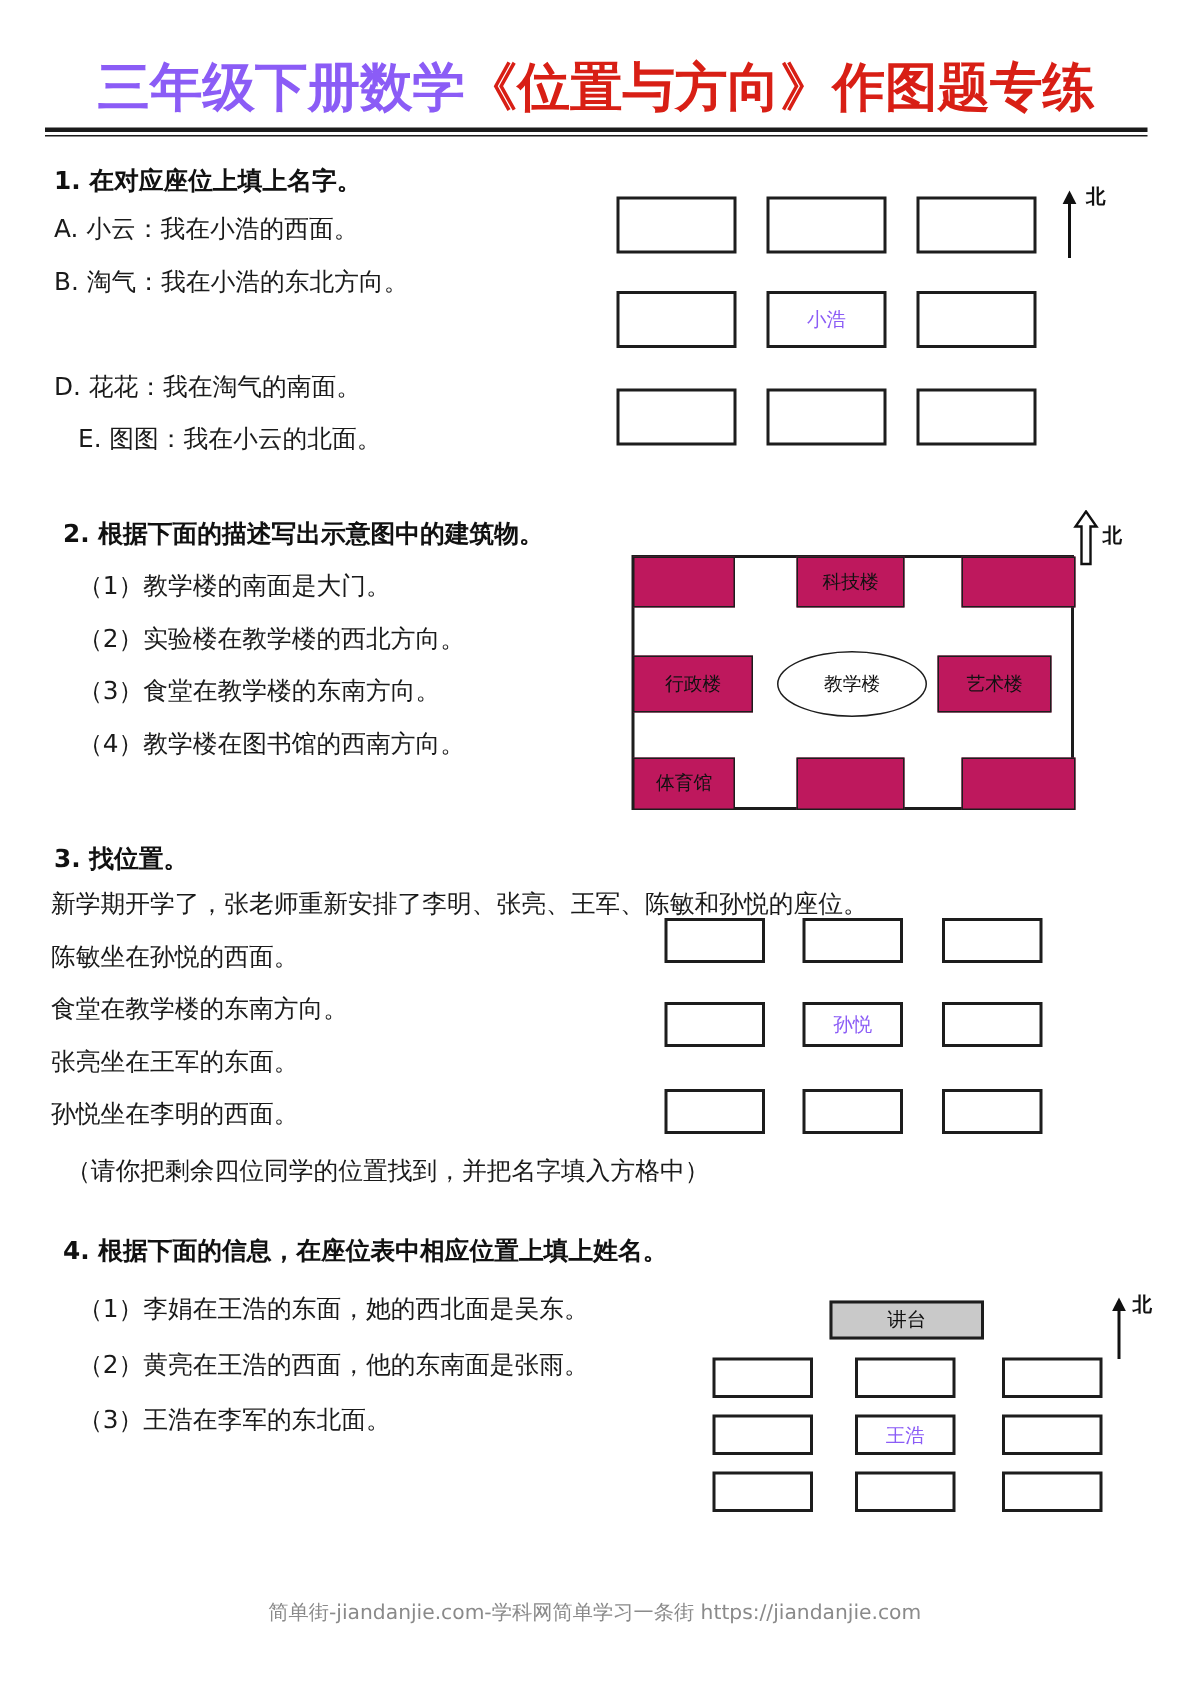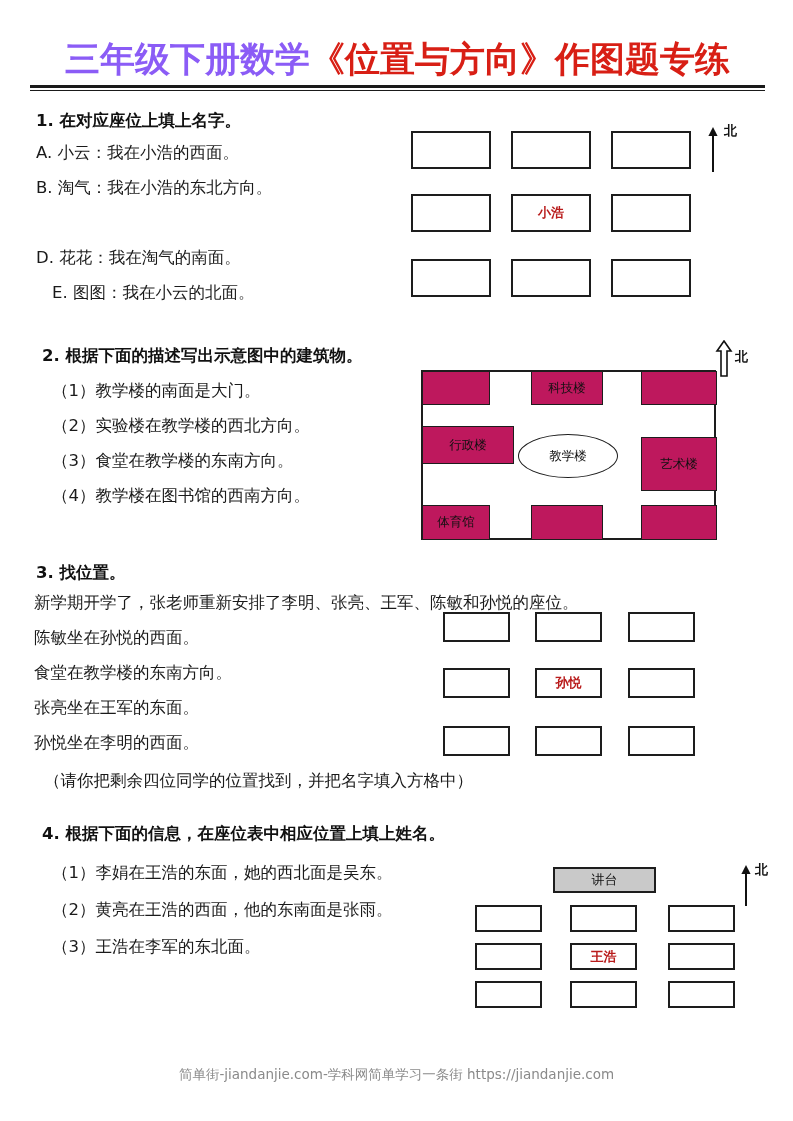--- a/index.html
+++ b/index.html
@@ -62,25 +62,25 @@
     color: #1a1a1a;
   }
 
   
   .seat-box {
     position: absolute;
     border: 2px solid #1d1d1d;
     background: #fff;
     box-sizing: border-box;
     font-size: 13px;
-    font-weight: bold;
-    display: flex;
-    align-items: center;
-    justify-content: center;
-    color: #b91c1c;
+    font-weight: normal;
+    display: flex;
+    align-items: center;
+    justify-content: center;
+    color: #8b5cf6;
     font-family: "DejaVu Sans", "Liberation Sans", sans-serif;
   }
 
   
   .north-wrap { position: absolute; }
   .north-label {
     position: absolute;
     font-size: 13px;
     font-weight: bold;
     color: #111;
@@ -184,23 +184,23 @@
   <div class="qline" style="left:52px; top:380px;">（1）教学楼的南面是大门。</div>
   <div class="qline" style="left:52px; top:415px;">（2）实验楼在教学楼的西北方向。</div>
   <div class="qline" style="left:52px; top:450px;">（3）食堂在教学楼的东南方向。</div>
   <div class="qline" style="left:52px; top:485px;">（4）教学楼在图书馆的西南方向。</div>
 
   <div class="map-frame" style="left:421px; top:370px; width:295px; height:170px;">
     <div class="map-cell" style="left:-1px; top:-1px; width:68px; height:34px;"></div>
     <div class="map-cell" style="left:108px; top:-1px; width:72px; height:34px;">科技楼</div>
     <div class="map-cell" style="left:218px; top:-1px; width:76px; height:34px;"></div>
 
-    <div class="map-cell" style="left:-1px; top:54px; width:92px; height:38px;font-family:Liberation Mono, monospace;">行政楼</div>
+    <div class="map-cell" style="left:-1px; top:65px; width:80px; height:38px;font-family:Liberation Mono, monospace;">行政楼</div>
     <div class="map-oval" style="left:95px; top:62px; width:100px; height:44px;">教学楼</div>
-    <div class="map-cell" style="left:218px; top:65px; width:76px; height:54px;text-align:right;">艺术楼</div>
+    <div class="map-cell" style="left:202px; top:65px; width:76px; height:38px;text-align:right;">艺术楼</div>
 
     <div class="map-cell" style="left:-1px; top:133px; width:68px; height:35px;">体育馆</div>
     <div class="map-cell" style="left:108px; top:133px; width:72px; height:35px;"></div>
     <div class="map-cell" style="left:218px; top:133px; width:76px; height:35px;"></div>
   </div>
 
   <div class="north-wrap" style="left:715px; top:340px;">
     <svg width="20" height="38" viewBox="0 0 20 38">
       <polygon points="9,1 16,11 12,11 12,36 6,36 6,11 2,11" fill="#ffffff" stroke="#111" stroke-width="1.6" stroke-linejoin="miter"></polygon>
     </svg>

